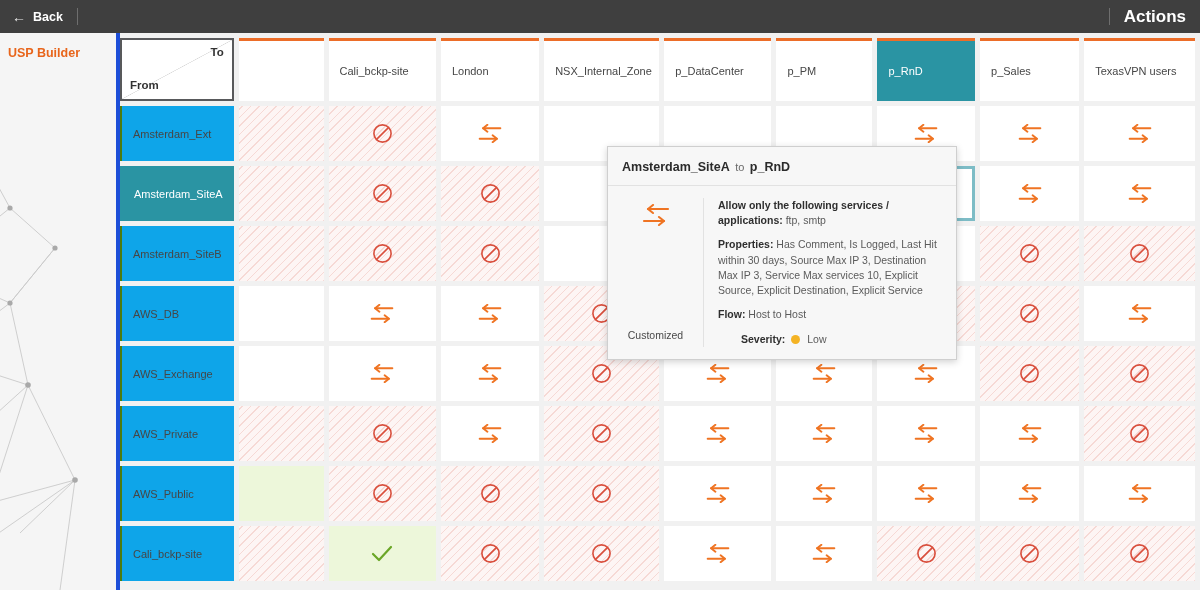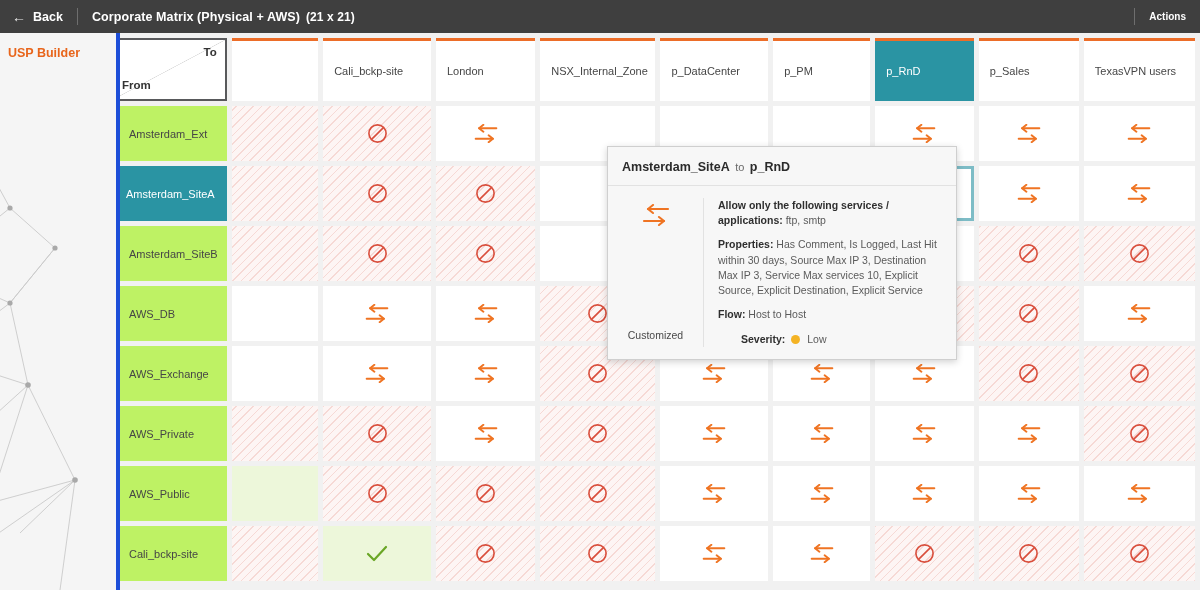--- a/index.html
+++ b/index.html
@@ -34,21 +34,21 @@
   #matrix-title {
     padding-left: 14px;
     display: flex; align-items: baseline; gap: 6px;
     font-size: 12.5px; font-weight: bold; letter-spacing: .1px;
   }
   #matrix-dims { font-size: 12px; font-weight: bold; }
   #actions-wrap {
     position: absolute; right: 0; top: 0; height: 100%;
     display: flex; align-items: center; gap: 0;
   }
-  #actions-btn { padding: 0 14px; cursor: pointer; font-size: 10px; font-weight: bold; }
+  #actions-btn { padding: 0 14px; cursor: pointer; font-size: 17px; font-weight: bold; }
 
   
   #body-wrap { display: flex; height: 557px; background: #f3f3f3; }
 
   
   #left-panel {
     width: 120px; flex: 0 0 120px;
     background: #f5f5f5;
     position: relative;
     border-right: 4px solid #1d4ed8;
@@ -62,20 +62,21 @@
     position: relative; z-index: 2;
   }
   #net-deco { position: absolute; left: 0; top: 0; width: 120px; height: 557px; z-index: 1; }
 
   
   #matrix-area {
     flex: 1 1 auto;
     position: relative;
     overflow: hidden;
     background: #f1f1f1;
+    padding-left: 8px;
   }
 
   table.matrix {
     border-collapse: separate;
     border-spacing: 5px 5px;
     margin-left: -13px;
     margin-top: 0px;
     table-layout: fixed;
   }
   table.matrix td, table.matrix th { padding: 0; }
@@ -119,22 +120,22 @@
   }
   
   th.sliver, td.sliver { width: 14px; }
   th.sliver {
     background: #ffffff; border-top: 3px solid #ec6d28;
     height: 63px;
   }
 
   th.rowhead {
     width: 118px; height: 55px;
-    background: #bef264;
-    border-left: 6px solid #4d7c0f;
+    background: #0ea5e9;
+    border-left: 2px solid #4d7c0f;
     font-size: 11px; font-weight: normal; color: #464646;
     text-align: left;
     padding-left: 11px !important;
     vertical-align: middle;
     white-space: nowrap; overflow: hidden;
   }
   th.rowhead.sel { background: #2a94a3; color: #ffffff; border-left: 3px solid #2a94a3; }
 
   td.cell {
     width: 118px; height: 55px;
@@ -194,24 +195,20 @@
 </style>
 </head>
 <body>
 
 <div id="topbar">
   <div id="back-btn">
     <span class="arrow-left-glyph">←</span>
     <span>Back</span>
   </div>
   <div class="vsep"></div>
-  <div id="matrix-title">
-    <span>Corporate Matrix (Physical + AWS)</span>
-    <span id="matrix-dims">(21 x 21)</span>
-  </div>
   <div id="actions-wrap">
     <div class="vsep"></div>
     <div id="actions-btn">Actions</div>
   </div>
 </div>
 
 <div id="body-wrap">
 
   <div id="left-panel">
     <div id="usp-builder-label">USP Builder</div>

